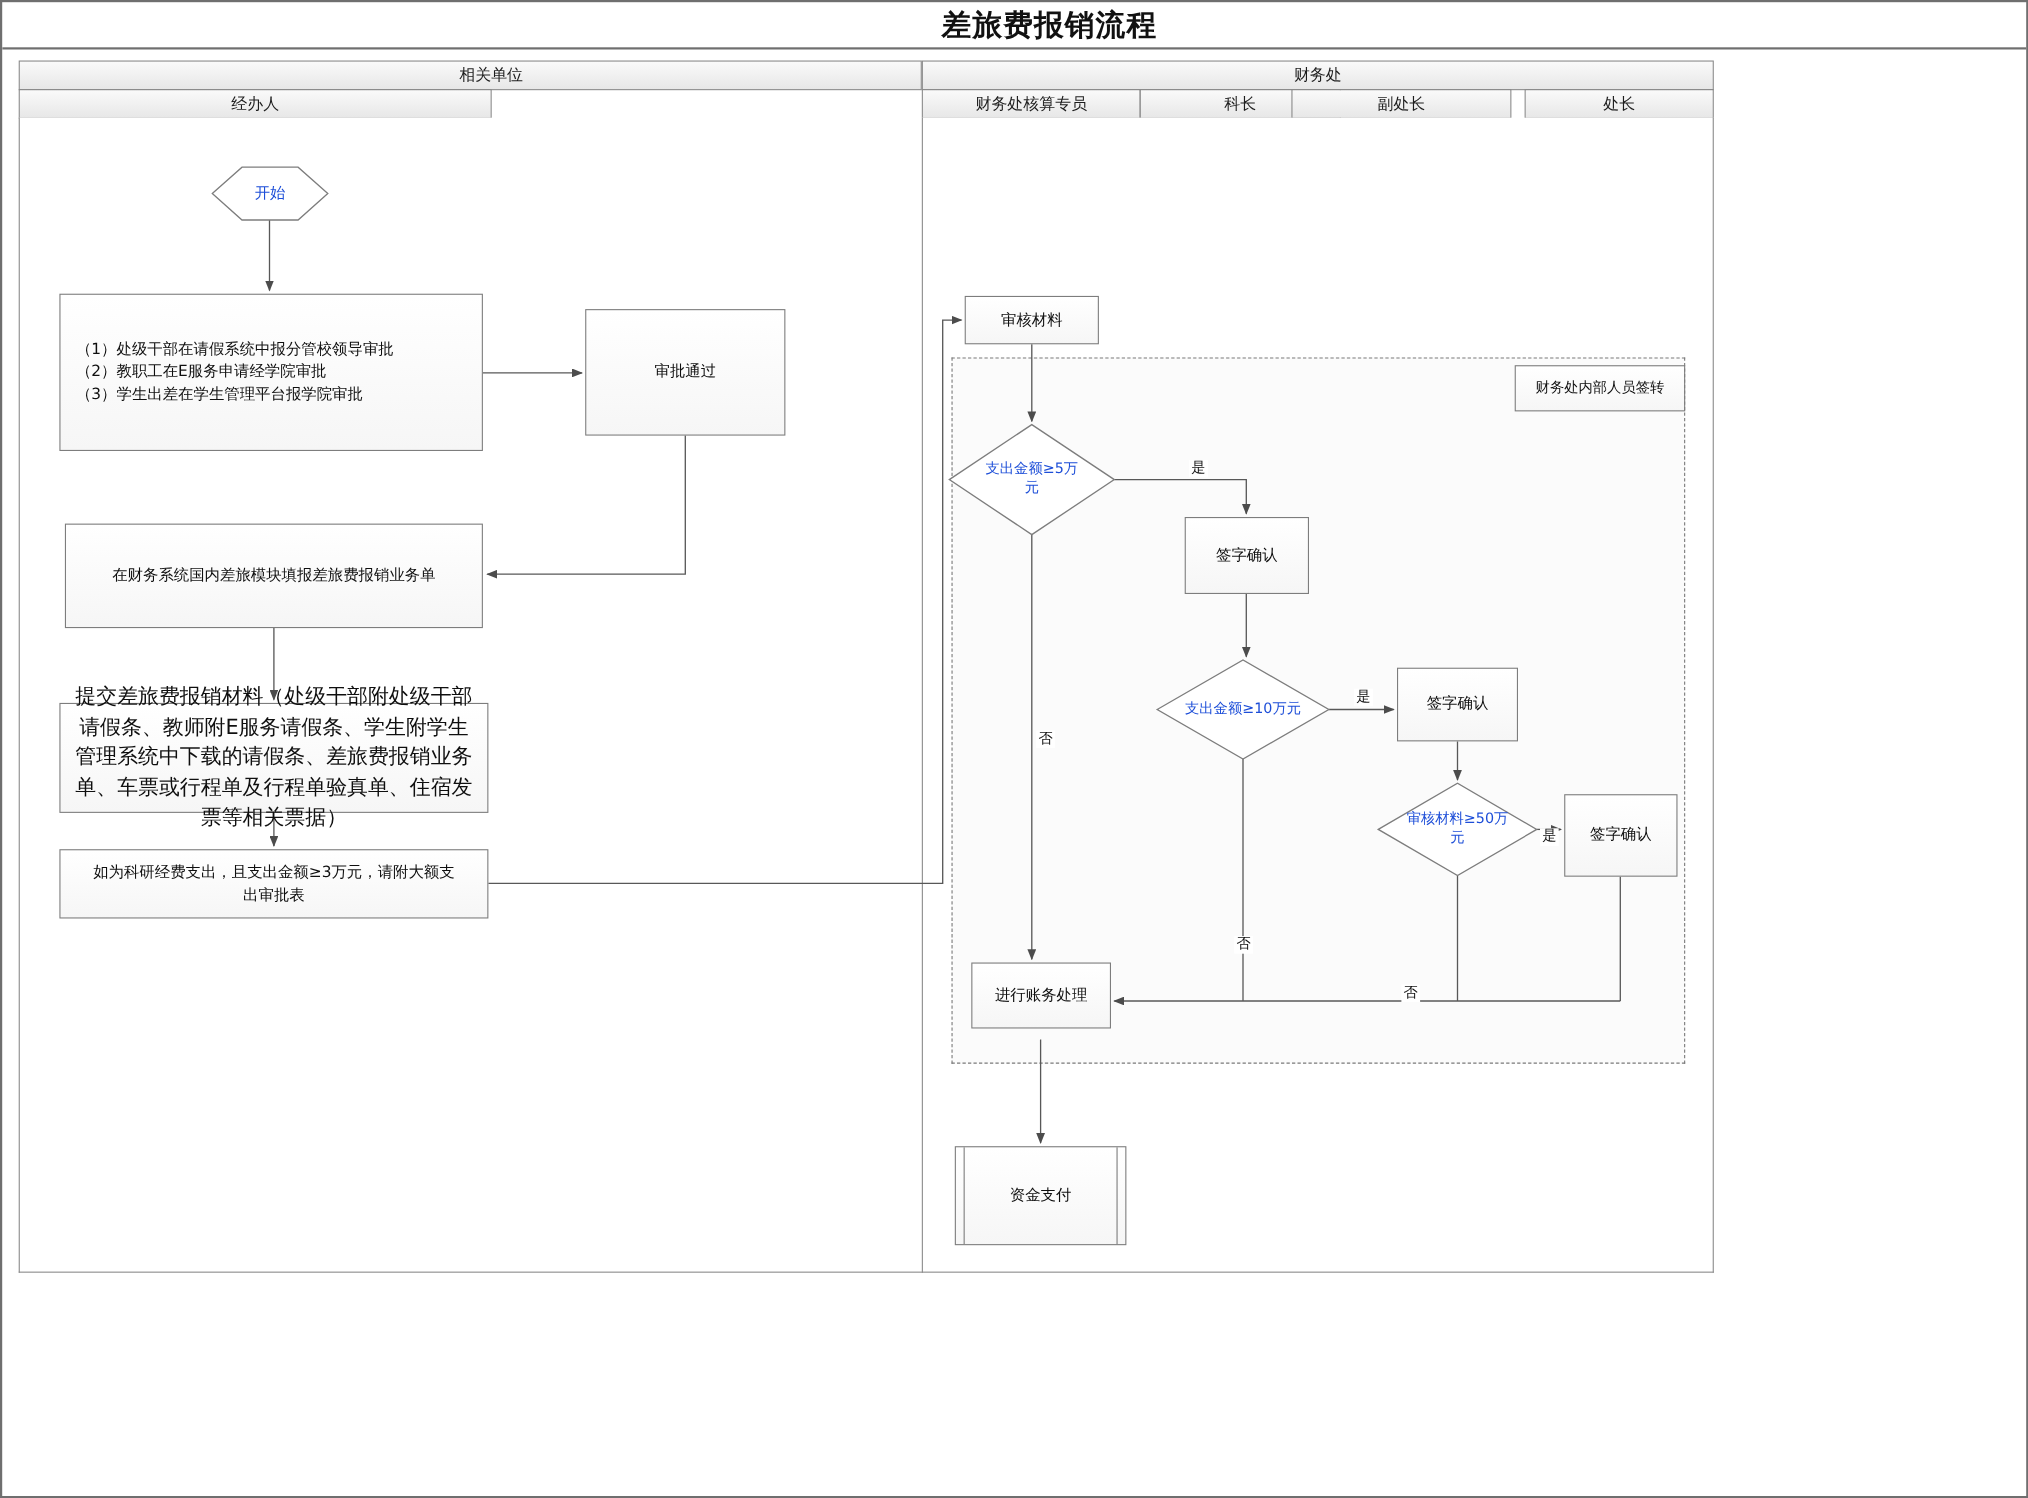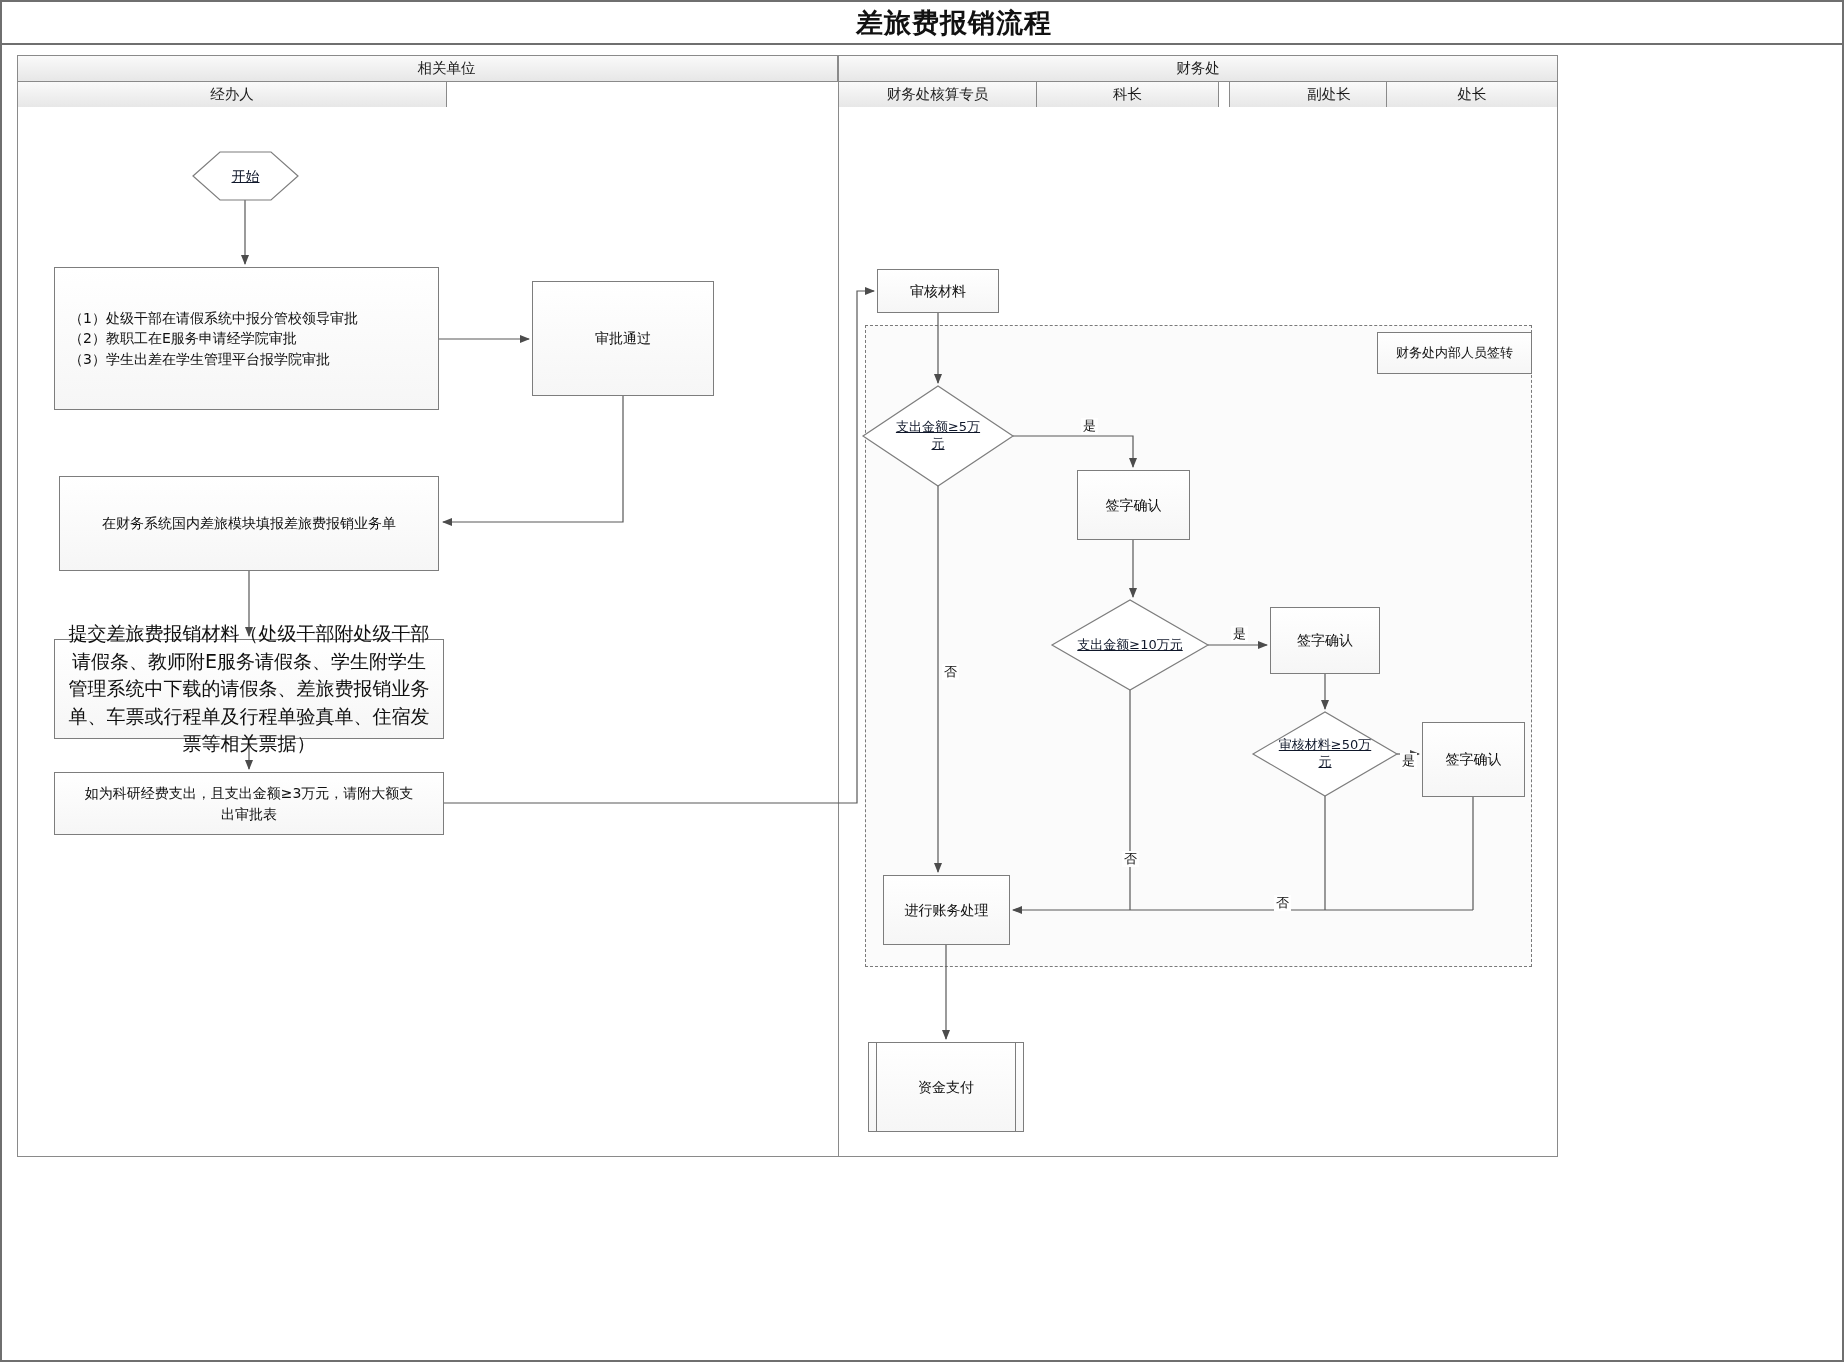--- a/index.html
+++ b/index.html
@@ -33,21 +33,21 @@
   
   .node{
     position:absolute;box-sizing:border-box;border:1px solid #7d7d7d;
     background:linear-gradient(#ffffff,#f6f6f6);
     display:flex;align-items:center;justify-content:center;text-align:center;
     font-size:14px;line-height:1.45;color:#0f0f0f;
   }
   .node.left{justify-content:flex-start;text-align:left;white-space:pre-line;}
   .shape-label{
     position:absolute;display:flex;align-items:center;justify-content:center;
-    text-align:center;font-size:13px;line-height:1.3;color:#0f172a;text-decoration:underline;
+    text-align:center;font-size:13px;line-height:1.3;color:#1d4ed8;
   }
   .edge-label{
     position:absolute;font-size:13px;color:#111;background:#fff;padding:0 2px;line-height:1.2;
   }
   #dashed-region{
     position:absolute;left:863px;top:323px;width:667px;height:642px;
     box-sizing:border-box;border:1px dashed #7a7a7a;background:#fbfbfb;
   }
   #svg-layer{position:absolute;left:0;top:0;pointer-events:none;}
   .pp-line{position:absolute;top:0;bottom:0;width:1px;background:#7d7d7d;}
@@ -58,21 +58,21 @@
 <div id="canvas">
 
   <div id="title-bar">差旅费报销流程</div>
 
   <div class="hcell row1" style="left:15px;width:821px;padding-left:38px;">相关单位</div>
   <div class="hcell row1" style="left:836px;width:720px;">财务处</div>
 
   <div class="hcell row2" style="left:15px;width:430px;">经办人</div>
   <div class="hcell row2" style="left:836px;width:199px;">财务处核算专员</div>
   <div class="hcell row2" style="left:1034px;width:183px;">科长</div>
-  <div class="hcell row2" style="left:1227px;width:200px;">副处长</div>
+  <div class="hcell row2" style="left:1172px;width:200px;">副处长</div>
   <div class="hcell row2" style="left:1384px;width:172px;">处长</div>
 
   <div id="lane-body"></div>
   <div id="lane-divider"></div>
 
   <div id="dashed-region"></div>
 
   <svg id="svg-layer" width="1844" height="1362" viewBox="0 0 1844 1362">
     <defs>
       <marker id="arrow" markerWidth="10" markerHeight="8" refX="9" refY="4" orient="auto" markerUnits="userSpaceOnUse">
@@ -124,21 +124,21 @@
   <div class="node" style="left:875px;top:267px;width:122px;height:44px;">审核材料</div>
 
   <div class="node" style="left:1375px;top:330px;width:155px;height:42px;font-size:13px;">财务处内部人员签转</div>
 
   <div class="node" style="left:1075px;top:468px;width:113px;height:70px;">签字确认</div>
 
   <div class="node" style="left:1268px;top:605px;width:110px;height:67px;">签字确认</div>
 
   <div class="node" style="left:1420px;top:720px;width:103px;height:75px;">签字确认</div>
 
-  <div class="node" style="left:881px;top:873px;width:127px;height:70px;">进行账务处理</div>
+  <div class="node" style="left:881px;top:873px;width:127px;height:60px;">进行账务处理</div>
 
   <div class="node" style="left:866px;top:1040px;width:156px;height:90px;">
     <span class="pp-line" style="left:7px;"></span>
     <span>资金支付</span>
     <span class="pp-line" style="right:7px;"></span>
   </div>
 
   <div class="shape-label" style="left:888px;top:406px;width:96px;height:56px;">支出金额≥5万元</div>
   <div class="shape-label" style="left:1053px;top:624px;width:150px;height:38px;">支出金额≥10万元</div>
   <div class="shape-label" style="left:1273px;top:724px;width:100px;height:56px;">审核材料≥50万元</div>

